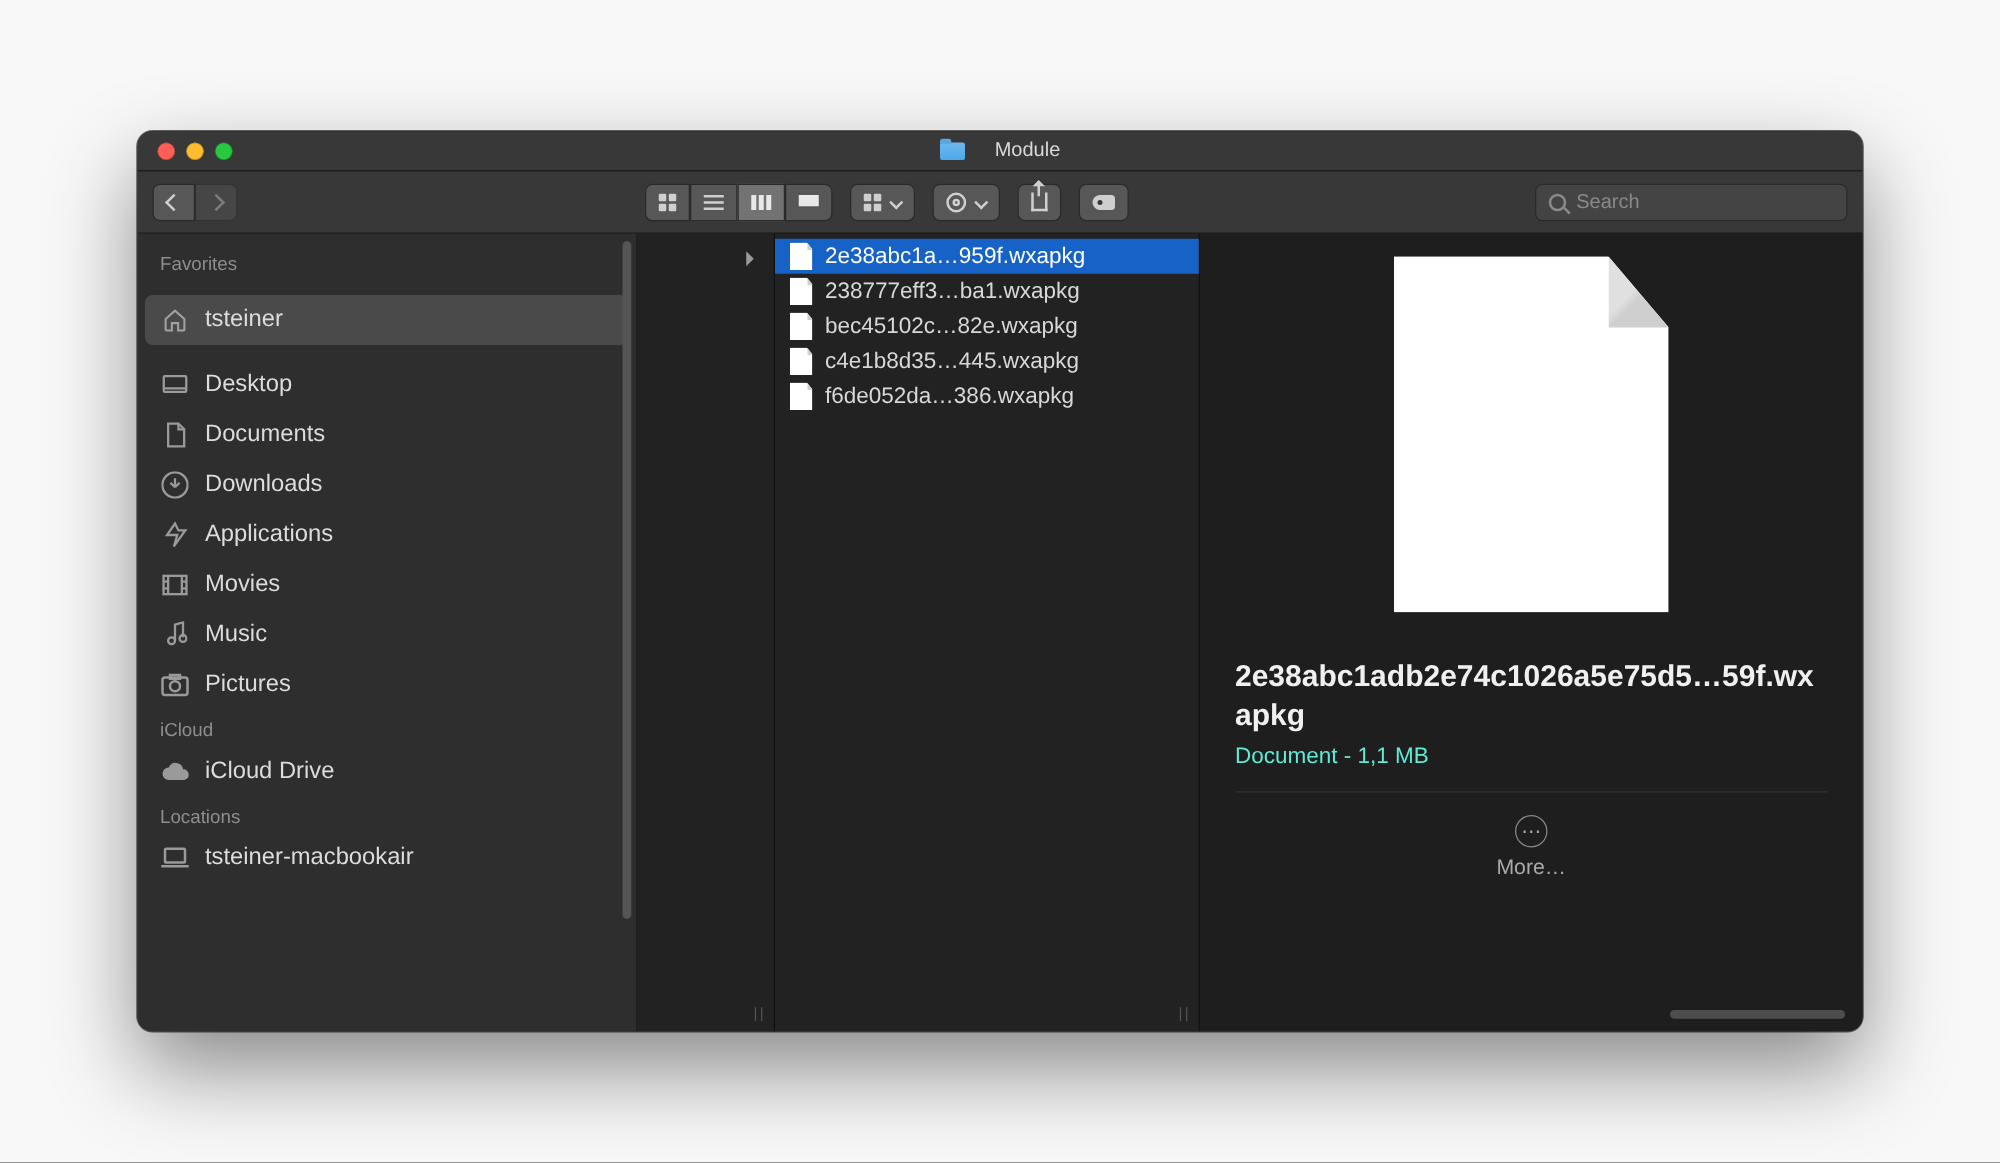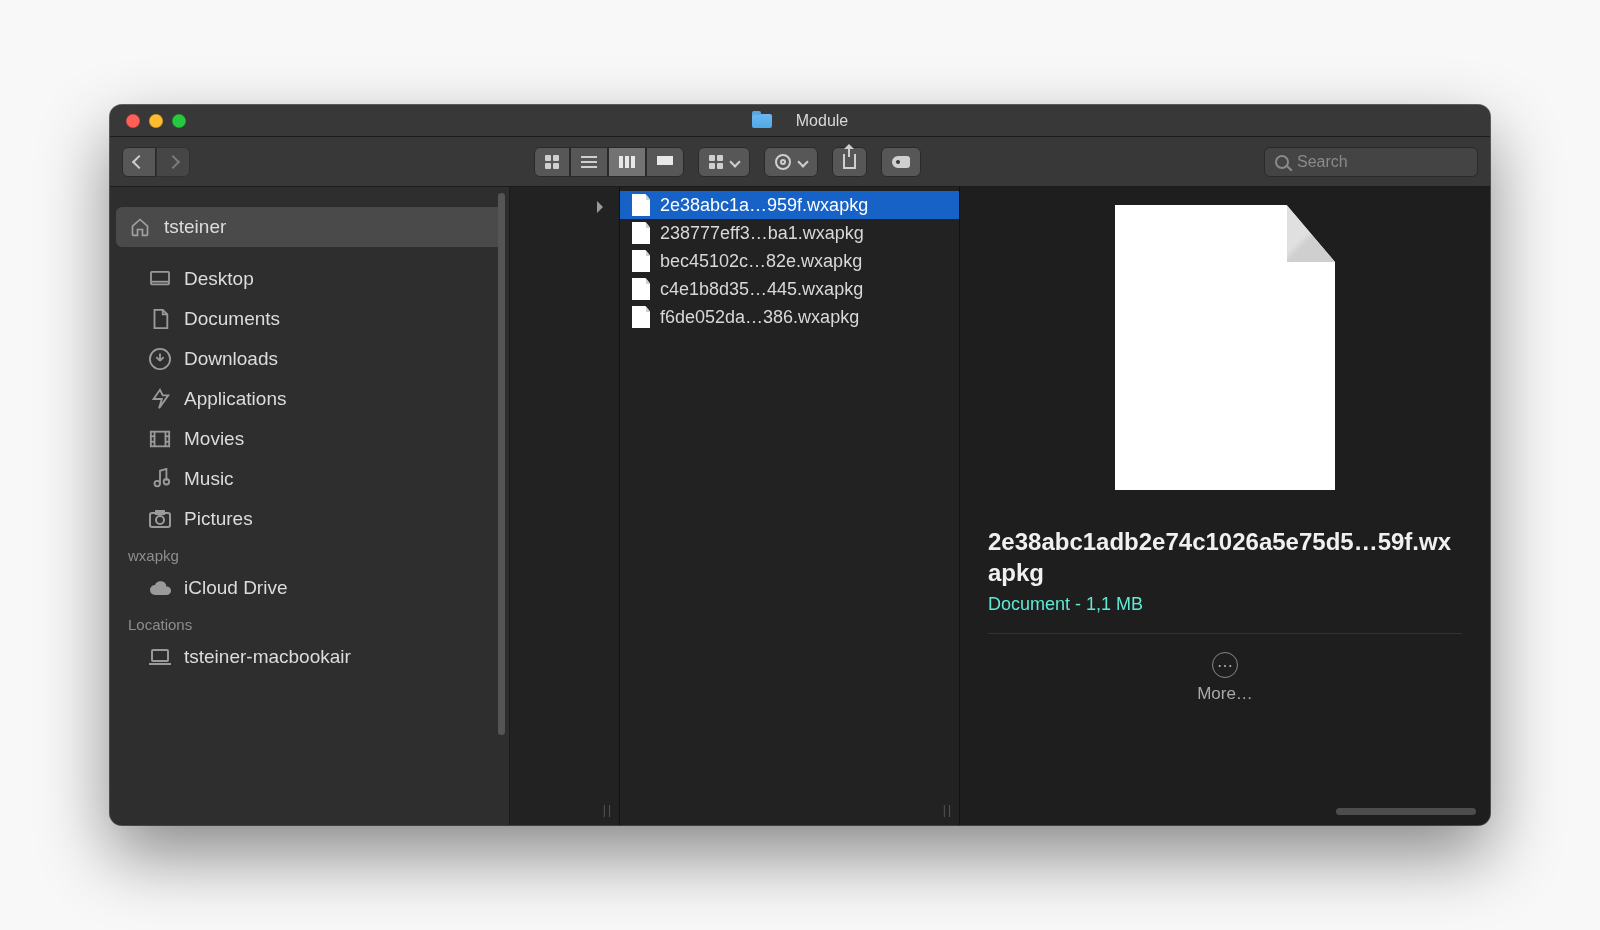--- a/index.html
+++ b/index.html
@@ -68,21 +68,21 @@
   }
   .seg .btn { border-radius: 0; }
   .seg .btn:first-child { border-radius: 6px 0 0 6px; }
   .seg .btn:last-child { border-radius: 0 6px 6px 0; border-left:none; }
   .seg .btn + .btn { border-left: 1px solid #2a2a2a; }
   .btn.single { border-radius: 6px; }
   .btn.selected { background: #737373; color:#fff; }
   .btn.disabled { opacity: 0.45; }
   .grow { flex: 1; }
   .search {
-    width: 214px; height: 30px;
+    width: 250px; height: 30px;
     background: #444;
     border: 1px solid #2a2a2a;
     border-radius: 6px;
     display: flex; align-items: center;
     padding: 0 10px; gap: 8px;
     color: #8a8a8a; font-size: 16px;
   }
   
   .chev { width:10px; height:10px; border:2px solid #cfcfcf; border-top:none; border-right:none; }
   .chev.left { transform: rotate(45deg); }
@@ -113,35 +113,35 @@
   .sidebar {
     width: 400px; background:#2e2e2e;
     border-right:1px solid #1b1b1b;
     overflow:hidden; position:relative;
     padding-top: 8px;
   }
   .sb-scroll{position:absolute; right:4px; top:6px; bottom:90px; width:7px; background:#555; border-radius:4px;}
   .sb-header{ color:#8e8e8e; font-size:15px; padding:8px 18px 4px; }
   .sb-item{
     display:flex; align-items:center; gap:12px;
-    padding: 9px 18px; font-size:19px; color:#dcdcdc;margin-left:20px;
+    padding: 9px 18px; font-size:19px; color:#dcdcdc;
   }
   .sb-item.selected{ background:#4a4a4a; border-radius:6px; margin:12px 6px; padding:9px 12px;}
   .sb-item .ic{ width:24px; height:20px; opacity:0.75; flex-shrink:0; display:flex;align-items:center;justify-content:center;}
   
   .cols { flex:1; display:flex; background:#1f1f1f; min-width:0;}
   .col {
     border-right:1px solid #111;
     position:relative;
   }
   .col.narrow{ width:110px; background:#222; display:flex; align-items:flex-start; justify-content:flex-end; padding:10px 10px;}
   .col.narrow .tri{ width:0;height:0;border:6px solid transparent;border-left-color:#9a9a9a; margin-top:4px;}
   .col.list{ width:340px; background:#222; padding-top:4px;}
   .file-row{
-    display:flex; align-items:center; gap:10px;
+    display:flex; align-items:flex-start; gap:10px;
     padding:3px 12px; font-size:18px; color:#d8d8d8;
     white-space:nowrap;
   }
   .file-row.sel{ background:#1662c6; color:#fff;}
   .doc-ico{ width:18px;height:22px;background:#fff;position:relative;clip-path:polygon(0 0,75% 0,100% 25%,100% 100%,0 100%);}
   .doc-ico::after{content:"";position:absolute;right:0;top:0;width:25%;height:25%;background:#d0d0d0;}
   .col-handle{position:absolute;bottom:8px;right:6px;color:#555;font-size:12px;letter-spacing:2px;}
   
   .preview{ flex:1; background:#1e1e1e; padding:16px 28px 16px; display:flex; flex-direction:column; align-items:stretch; position:relative; min-width:0;}
   .pv-thumb{
@@ -238,20 +238,21 @@
       <span class="ico-mag"></span>
       <span>Search</span>
     </div>
   </div>
 
   <div class="content">
 
     <div class="sidebar">
       <div class="sb-scroll"></div>
       <div id="sidebar-inner">
+          <div class="sb-header">Favorites</div>
           <div class="sb-item selected">
             <span class="ic">
               <svg width="22" height="20" viewBox="0 0 24 24" fill="none" stroke="#bfbfbf" stroke-width="2">
                 <path d="M3 11l9-8 9 8v10a1 1 0 0 1-1 1h-5v-7h-6v7H4a1 1 0 0 1-1-1z"></path>
               </svg>
             </span>
             <span>tsteiner</span>
           </div>
           <div class="sb-item">
             <span class="ic">
@@ -314,21 +315,21 @@
           <div class="sb-item">
             <span class="ic">
               <svg width="24" height="20" viewBox="0 0 24 20" fill="none" stroke="#bfbfbf" stroke-width="2">
                 <rect x="2" y="4" width="20" height="14" rx="2"></rect>
                 <circle cx="12" cy="11" r="4"></circle>
                 <rect x="8" y="2" width="8" height="3"></rect>
               </svg>
             </span>
             <span>Pictures</span>
           </div>
-          <div class="sb-header">wxapkg</div>
+          <div class="sb-header">iCloud</div>
           <div class="sb-item">
             <span class="ic">
               <svg width="24" height="18" viewBox="0 0 24 18" fill="#bfbfbf">
                 <path d="M19 16H7a5 5 0 0 1 0-10 6 6 0 0 1 11.5 1.5A4 4 0 0 1 19 16z"></path>
               </svg>
             </span>
             <span>iCloud Drive</span>
           </div>
           <div class="sb-header">Locations</div>
           <div class="sb-item">

